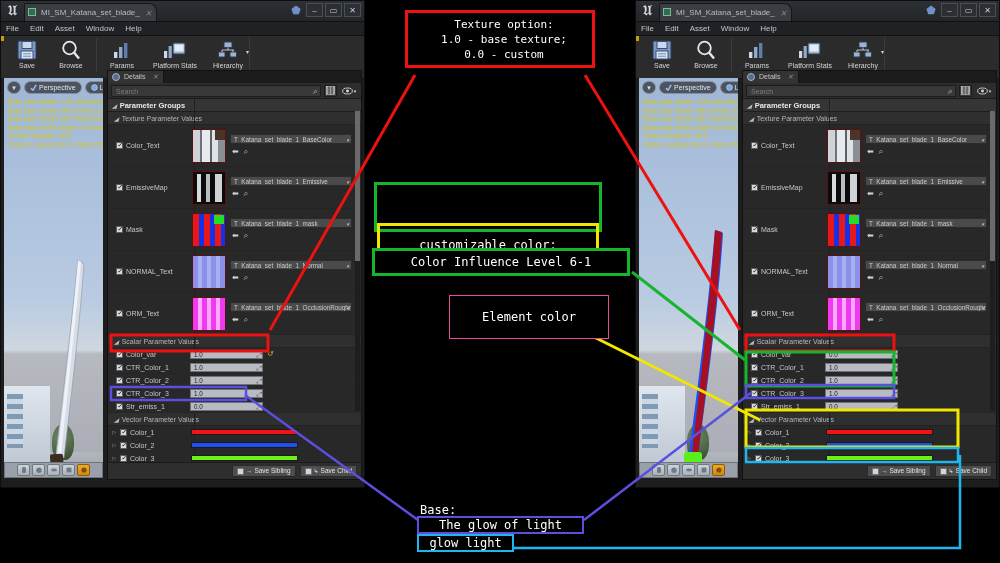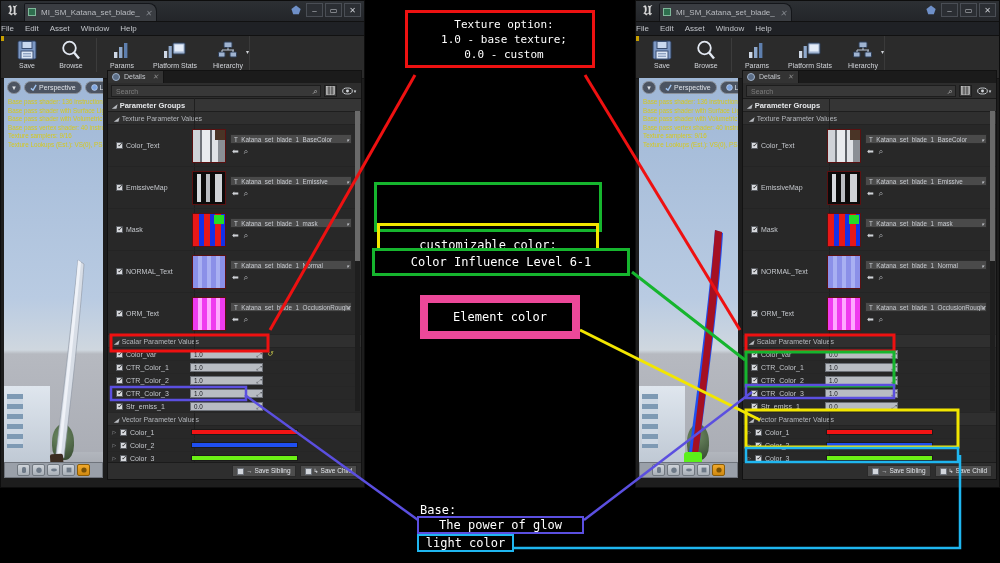--- a/index.html
+++ b/index.html
@@ -17,21 +17,21 @@
   .tab{position:absolute;left:23px;top:2px;height:17px;padding:0 16px 0 16px;background:#3a3d42;
        border:1px solid #14161a;border-bottom:none;border-radius:2px 8px 0 0;color:#b9bcc1;font-size:8px;
        line-height:17px;white-space:nowrap;overflow:hidden;max-width:118px;}
   .tab .tabicon{position:absolute;left:3px;top:4px;width:8px;height:8px;background:#2e6e4e;border:1px solid #7fb79a;box-sizing:border-box;}
   .tab .tabclose{position:absolute;right:4px;top:1px;color:#80848a;font-size:8px;}
   .win-btns{position:absolute;right:3px;top:2px;display:flex;gap:2px;}
   .win-btn{width:17px;height:14px;background:#2b2e33;border:1px solid #4a4e55;color:#c9ccd1;font-size:8px;
            line-height:13px;text-align:center;box-sizing:border-box;}
   .hatpin{position:absolute;right:62px;top:3px;width:12px;height:13px;color:#6f90c8;font-size:11px;line-height:13px;text-align:center;}
 
-  .menubar{height:13px;background:#1f2125;border-bottom:1px solid #111;display:flex;align-items:center;gap:11px;}
+  .menubar{height:13px;background:#1f2125;border-bottom:1px solid #111;display:flex;align-items:center;padding-left:5px;gap:11px;}
   .menubar span{color:#c2c5ca;font-size:8px;}
 
   .toolbar{height:42px;background:#2b2b2b;border-bottom:1px solid #141414;display:flex;align-items:flex-start;padding-left:4px;position:relative;}
   .toolbar:before{content:"";position:absolute;left:0;top:0;width:3px;height:5px;background:#c8a000;}
   .tbitem{width:44px;height:40px;display:flex;flex-direction:column;align-items:center;justify-content:flex-start;padding-top:3px;box-sizing:border-box;}
   .tbitem.wide{width:62px;}
   .tblabel{color:#d2d5da;font-size:7px;margin-top:1px;white-space:nowrap;}
   .tbicon{height:22px;display:flex;align-items:center;justify-content:center;}
   .tb-sep{width:1px;height:34px;background:#3c3c3c;margin:2px 3px 0 3px;}
   .tb-caret{color:#cfd2d7;font-size:6px;align-self:flex-start;margin:12px 0 0 -4px;}
@@ -112,21 +112,21 @@
       line-height:10px;padding:0 4px;display:flex;align-items:center;gap:2px;}
   .det-scroll{position:absolute;right:1px;top:40px;width:5px;height:300px;background:#1e1e1e;}
   .det-scroll i{position:absolute;left:0;top:0;width:5px;height:150px;background:#6a6a6a;display:block;}
   .col-divider{position:absolute;left:86px;top:27px;bottom:17px;width:1px;background:#1f1f1f;}
 
   
   #anno{position:absolute;inset:0;z-index:50;pointer-events:none;}
   .note{position:absolute;background:#000;color:#fff;font-family:"DejaVu Sans Mono",monospace;
       text-align:center;box-sizing:border-box;white-space:pre;}
   .note.red{border:3px solid #ee1111;padding-left:8px;}
-  .note.yel{border:8px solid #ec4899;}
+  .note.yel{border:1px solid #ec4899;margin-left:29px;}
   .note.grn{border:3px solid #16b52e;}
   .note.grnyel{border:3px solid #16b52e;outline:none;}
   .note.grnyel>.inner{border:3px solid #f2e600;width:100%;height:100%;display:flex;align-items:center;justify-content:center;box-sizing:border-box;}
   .note.blu{border:2px solid #5b4fe0;}
   .note.cyan{border:2px solid #1fb6f0;}
   .plain{position:absolute;color:#fff;font-family:"DejaVu Sans Mono",monospace;background:transparent;}
 </style>
 </head>
 <body>
 
@@ -918,17 +918,17 @@
   <div class="note grnyel" style="left:374px;top:182px;width:228px;height:50px;z-index:60;">
     <div class="inner" style="font-size:12px;">customizable color:</div>
   </div>
 
   <div class="note grn" style="left:372px;top:248px;width:258px;height:28px;display:flex;align-items:center;justify-content:center;font-size:12px;z-index:60;">Color Influence Level 6-1</div>
 
   <div class="note yel" style="left:420px;top:295px;width:160px;height:44px;display:flex;align-items:center;justify-content:center;font-size:12px;z-index:60;">Element color</div>
 
   <div class="plain" style="left:420px;top:503px;font-size:12px;z-index:60;">Base:</div>
 
-  <div class="note blu" style="left:417px;top:516px;width:167px;height:18px;display:flex;align-items:center;justify-content:center;font-size:12px;z-index:60;">The power of glow</div>
-
-  <div class="note cyan" style="left:417px;top:534px;width:97px;height:18px;display:flex;align-items:center;justify-content:center;font-size:12px;z-index:60;">light color</div>
+  <div class="note blu" style="left:417px;top:516px;width:167px;height:18px;display:flex;align-items:center;justify-content:center;font-size:12px;z-index:60;">The glow of light</div>
+
+  <div class="note cyan" style="left:417px;top:534px;width:97px;height:18px;display:flex;align-items:center;justify-content:center;font-size:12px;z-index:60;">glow light</div>
 
 </div>
 
 </body></html>

